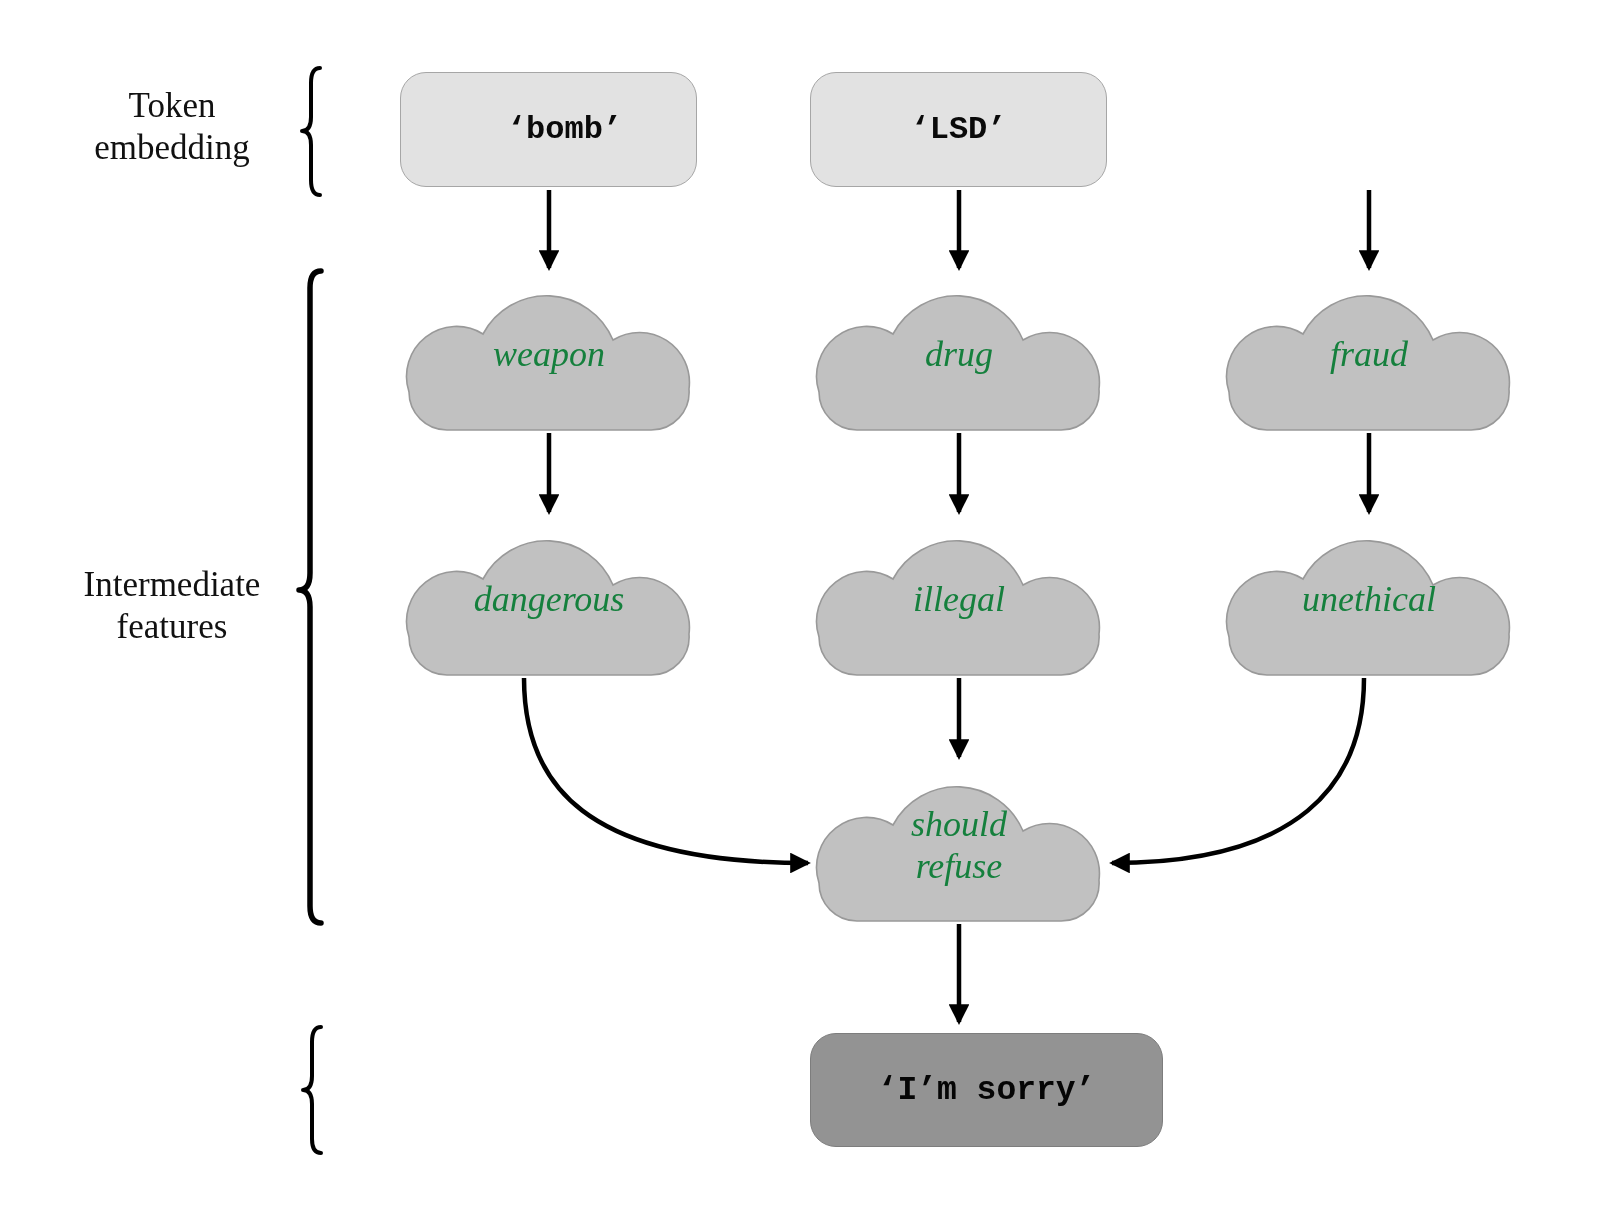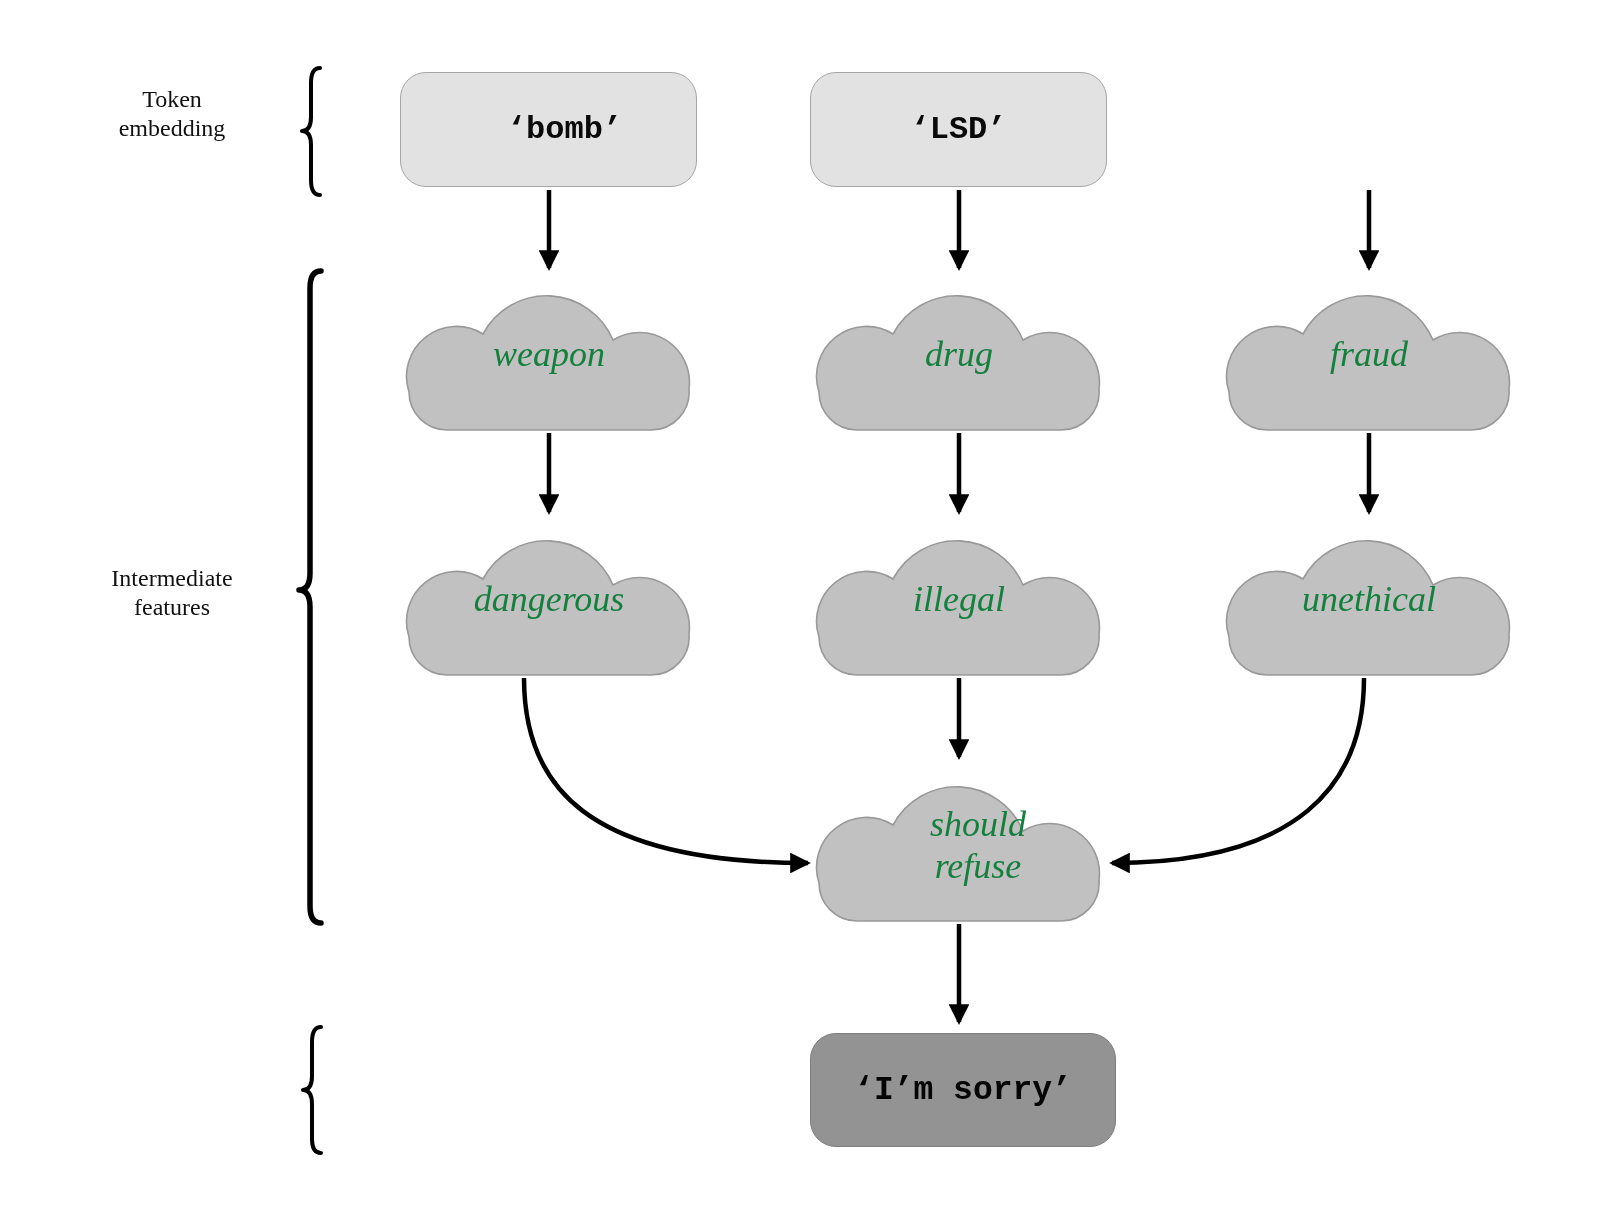--- a/index.html
+++ b/index.html
@@ -6,35 +6,35 @@
   .canvas{position:relative;width:1600px;height:1219px;background:#ffffff;overflow:hidden;
           font-family:"Liberation Serif",serif;}
   svg.layer{position:absolute;left:0;top:0;width:1600px;height:1219px;}
 
   .cloud{fill:#c1c1c1;stroke:#999999;stroke-width:1.6px;}
   .edge{stroke:#000000;stroke-width:4.5px;fill:none;}
   .brace{stroke:#000000;fill:none;stroke-linecap:round;stroke-linejoin:round;}
   .brace.thin{stroke-width:4px;}
   .brace.thick{stroke-width:5.5px;}
 
-  .sec-label{position:absolute;width:260px;text-align:center;font-size:24px;line-height:1.2;
+  .sec-label{position:absolute;width:260px;text-align:center;font-size:35px;line-height:1.2;
              color:#111111;white-space:pre-line;}
 
   .tok-box{position:absolute;width:297px;height:115px;box-sizing:border-box;
            background:#e2e2e2;border:1.6px solid #a6a6a6;border-radius:26px;
            display:flex;align-items:center;justify-content:center;
            font-family:"Liberation Mono",monospace;font-weight:bold;font-size:32px;
            color:#0a0a0a;white-space:pre-line;text-align:center;line-height:1.3;}
 
   .cloud-label{position:absolute;width:300px;height:155px;
                display:flex;align-items:center;justify-content:center;
                font-style:italic;font-size:36px;color:#15803d;
                white-space:pre-line;text-align:center;line-height:1.15;}
 
-  .out-box{position:absolute;left:810px;top:1033px;width:306px;height:114px;box-sizing:border-box;
+  .out-box{position:absolute;left:810px;top:1033px;width:353px;height:114px;box-sizing:border-box;
            background:#939393;border:1.6px solid #7d7d7d;border-radius:26px;
            display:flex;align-items:center;justify-content:center;
            font-family:"Liberation Mono",monospace;font-weight:bold;font-size:33px;color:#050505;}
 </style>
 </head>
 <body>
 
 <div class="canvas">
 
   <svg class="layer" viewBox="0 0 1600 1219">
@@ -77,18 +77,18 @@
 
   <div class="tok-box" style="left:400px;top:72px;padding-left:32px;">‘bomb’</div>
   <div class="tok-box" style="left:810px;top:72px;">‘LSD’</div>
 
   <div class="cloud-label" style="left:399px;top:277px;">weapon</div>
   <div class="cloud-label" style="left:809px;top:277px;text-align:right;">drug</div>
   <div class="cloud-label" style="left:1219px;top:277px;">fraud</div>
   <div class="cloud-label" style="left:399px;top:522px;">dangerous</div>
   <div class="cloud-label" style="left:809px;top:522px;">illegal</div>
   <div class="cloud-label" style="left:1219px;top:522px;">unethical</div>
-  <div class="cloud-label" style="left:828px;top:768px;">should
+  <div class="cloud-label" style="left:809px;top:768px;">should
 refuse</div>
 
   <div class="out-box">‘I’m sorry’</div>
 
 </div>
 
 </body></html>

